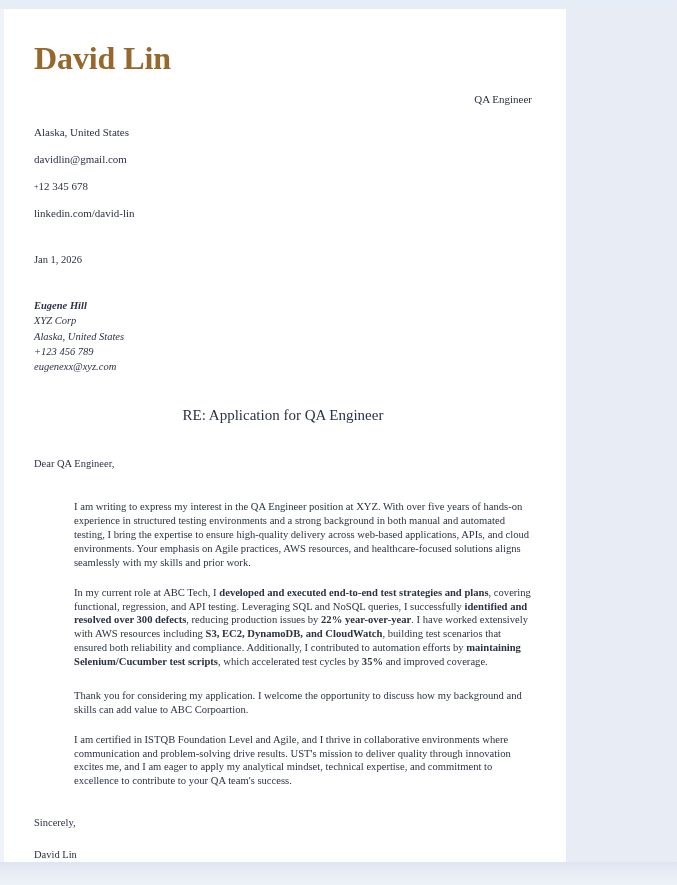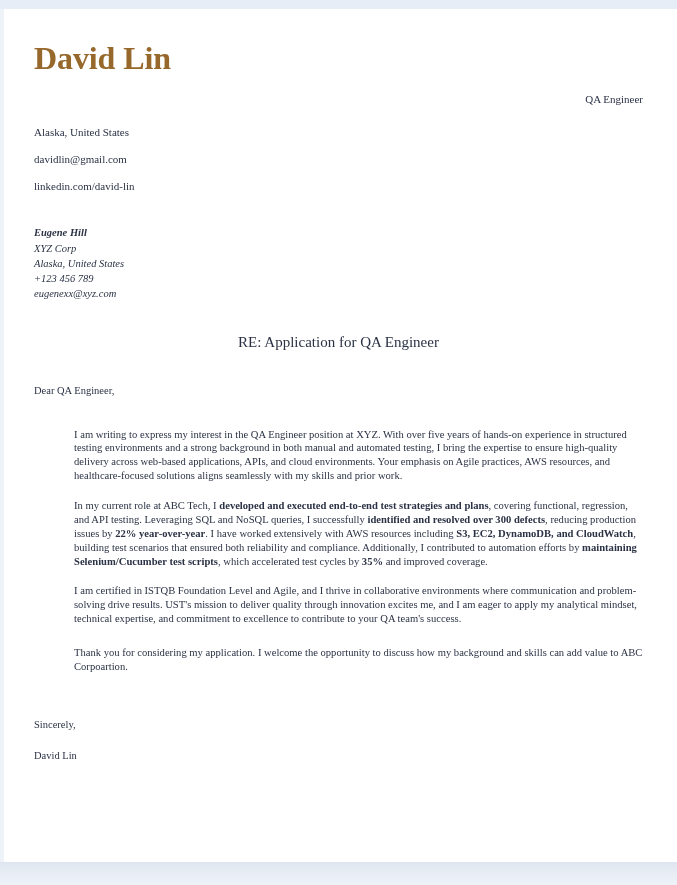--- a/index.html
+++ b/index.html
@@ -31,21 +31,21 @@
     position: absolute;
     left: 0; top: 9px;
     width: 4px;
     height: 853px;
     background: #eef2f9;
   }
   .page {
     position: absolute;
     left: 4px;
     top: 9px;
-    width: 673px;
+    width: 562px;
     height: 853px;
     background: #ffffff;
     box-sizing: border-box;
     padding: 33px 34px 0 30px;
     overflow: hidden;
   }
   .page-shadow-bottom {
     position: absolute;
     left: 0;
     top: 862px;
@@ -124,21 +124,21 @@
   .para b {
     font-weight: bold;
     text-align: right;
   }
   .closing-para {
     margin-top: 20px;
   }
   .signoff {
     font-size: 10.5px;
     color: #2b3245;
-    margin-top: 44px;
+    margin-top: 28px;
     line-height: 1.3;
   }
   .signature {
     font-size: 10.5px;
     color: #2b3245;
     margin-top: 18px;
     line-height: 1.3;
   }
 </style>
 </head>
@@ -150,44 +150,46 @@
   <div class="left-strip"></div>
 
   <div class="page">
 
     <h1 class="name">David Lin</h1>
 
     <div class="headline">QA Engineer</div>
 
     <div class="contact-line">Alaska, United States</div>
     <div class="contact-line">davidlin@gmail.com</div>
+    <div class="contact-line"><span class="plus">+</span><span>12 345 678</span></div>
     <div class="contact-line">linkedin.com/david-lin</div>
 
+    <div class="date">Jan 1, 2026</div>
 
     <div class="recipient">
       <div class="rec-name">Eugene Hill</div>
       <div>XYZ Corp</div>
       <div>Alaska, United States</div>
       <div><span class="plus">+</span><span>123 456 789</span></div>
       <div>eugenexx@xyz.com</div>
     </div>
 
     <div class="subject">RE: Application for QA Engineer</div>
 
     <div class="salutation">Dear QA Engineer,</div>
 
     <div class="body-block">
 
       <p class="para">I am writing to express my interest in the QA Engineer position at XYZ. With over five years of hands-on experience in structured testing environments and a strong background in both manual and automated testing, I bring the expertise to ensure high-quality delivery across web-based applications, APIs, and cloud environments. Your emphasis on Agile practices, AWS resources, and healthcare-focused solutions aligns seamlessly with my skills and prior work.</p>
 
       <p class="para"><span>In my current role at ABC Tech, I </span><b>developed and executed end-to-end test strategies and plans</b><span>, covering functional, regression, and API testing. Leveraging SQL and NoSQL queries, I successfully </span><b>identified and resolved over 300 defects</b><span>, reducing production issues by </span><b>22% year-over-year</b><span>. I have worked extensively with AWS resources including </span><b>S3, EC2, DynamoDB, and CloudWatch</b><span>, building test scenarios that ensured both reliability and compliance. Additionally, I contributed to automation efforts by </span><b>maintaining Selenium/Cucumber test scripts</b><span>, which accelerated test cycles by </span><b>35%</b><span> and improved coverage.</span></p>
 
+      <p class="para closing-para">Thank you for considering my application. I welcome the opportunity to discuss how my background and skills can add value to ABC Corpoartion.</p>
+
       <p class="para">I am certified in ISTQB Foundation Level and Agile, and I thrive in collaborative environments where communication and problem-solving drive results. UST's mission to deliver quality through innovation excites me, and I am eager to apply my analytical mindset, technical expertise, and commitment to excellence to contribute to your QA team's success.</p>
-
-      <p class="para closing-para">Thank you for considering my application. I welcome the opportunity to discuss how my background and skills can add value to ABC Corpoartion.</p>
 
     </div>
 
     <div class="signoff">Sincerely,</div>
     <div class="signature">David Lin</div>
 
   </div>
 
   <div class="page-shadow-bottom"></div>
 

